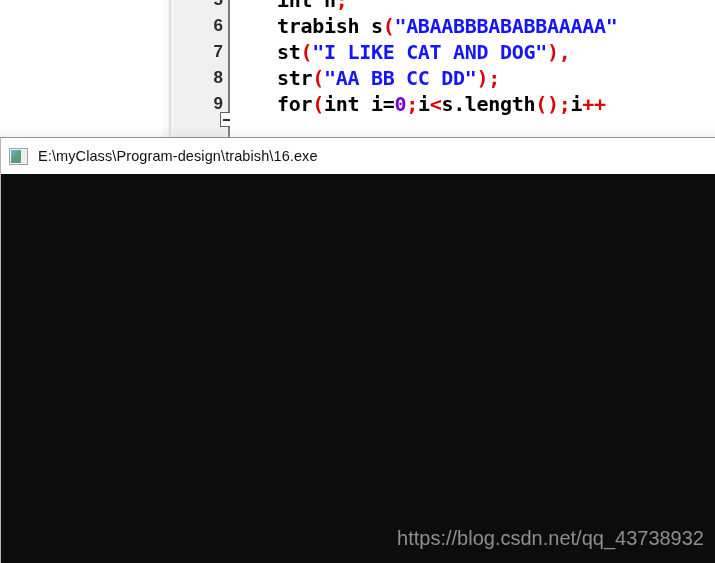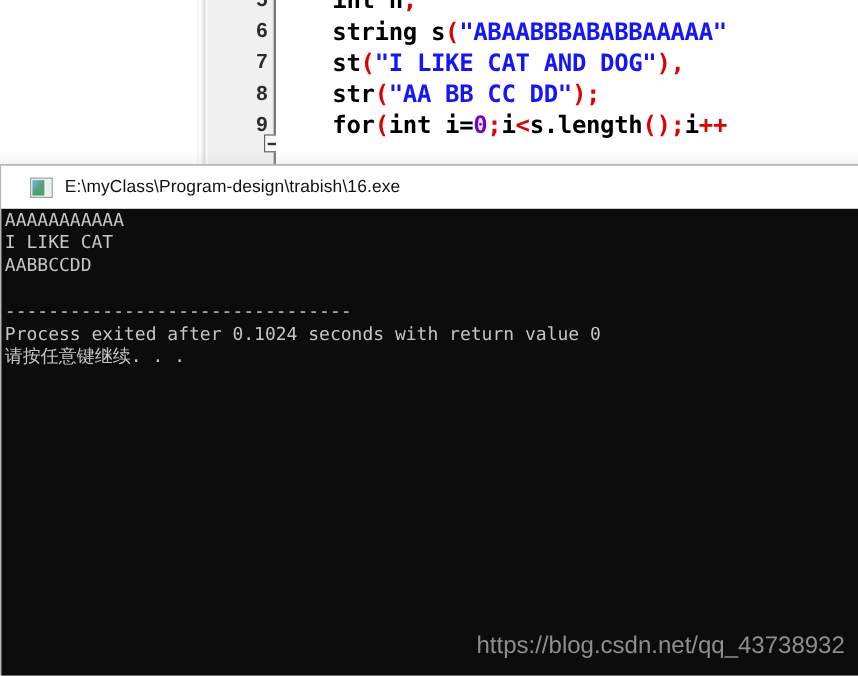--- a/index.html
+++ b/index.html
@@ -140,21 +140,21 @@
     box-sizing: border-box;
     background: #ffffff;
     overflow: hidden;
   }
   #console-titlebar {
     position: relative;
     height: 36px;
     background: #ffffff;
     display: flex;
     align-items: center;
-    padding-left: 24px;
+    padding-left: 8px;
     box-sizing: border-box;
   }
   #console-title-icon {
     width: 19px;
     height: 17px;
     margin-right: 10px;
     border: 1px solid #9aa0a6;
     background: #f4f4f4;
     box-sizing: border-box;
     position: relative;
@@ -228,37 +228,36 @@
     <div class="gutter-num" style="top:39px;">7</div>
     <div class="gutter-num" style="top:65px;">8</div>
     <div class="gutter-num" style="top:91px;">9</div>
   </div>
 
   <div id="gutter-rule"></div>
   <div id="fold-box"></div>
 
   <div id="editor-code">
     <div class="code-line" id="code-line-5" style="top:-13px;"><span class="tok-plain">    int n</span><span class="tok-punct">;</span></div>
-    <div class="code-line" id="code-line-6" style="top:13px;"><span class="tok-plain">    string s</span><span class="tok-punct">(</span><span class="tok-str">"ABAABBBABABBAAAAA"</span></div>
+    <div class="code-line" id="code-line-6" style="top:13px;"><span class="tok-plain">    trabish s</span><span class="tok-punct">(</span><span class="tok-str">"ABAABBBABABBAAAAA"</span></div>
     <div class="code-line" id="code-line-7" style="top:39px;"><span class="tok-plain">    st</span><span class="tok-punct">(</span><span class="tok-str">"I LIKE CAT AND DOG"</span><span class="tok-punct">),</span></div>
     <div class="code-line" id="code-line-8" style="top:65px;"><span class="tok-plain">    str</span><span class="tok-punct">(</span><span class="tok-str">"AA BB CC DD"</span><span class="tok-punct">);</span></div>
     <div class="code-line" id="code-line-9" style="top:91px;"><span class="tok-plain">    for</span><span class="tok-punct">(</span><span class="tok-plain">int i=</span><span class="tok-num">0</span><span class="tok-punct">;</span><span class="tok-plain">i</span><span class="tok-punct">&lt;</span><span class="tok-plain">s.length</span><span class="tok-punct">()</span><span class="tok-punct">;</span><span class="tok-plain">i</span><span class="tok-punct">+</span><span class="tok-punct">+</span></div>
   </div>
 
   <div id="ide-bottom-fade"></div>
 </div>
 
 <div id="console-window">
 
   <div id="console-titlebar">
     <div id="console-title-icon">
       <div class="icon-inner-left"></div>
       <div class="icon-inner-right"></div>
     </div>
     <div id="console-title-text">E:\myClass\Program-design\trabish\16.exe</div>
   </div>
 
   <div id="console-body">
-    <div id="console-text"><div class="console-line">AAAAAAAAAAA</div><div class="console-line">I LIKE CAT</div><div class="console-line">AABBCCDD</div><div class="console-line">&nbsp;</div><div class="console-line">--------------------------------</div><div class="console-line">Process exited after 0.1024 seconds with return value 0</div><div class="console-line">请按任意键继续. . .</div></div>
     <div id="console-watermark">https://blog.csdn.net/qq_43738932</div>
   </div>
 
 </div>
 
 </body></html>

